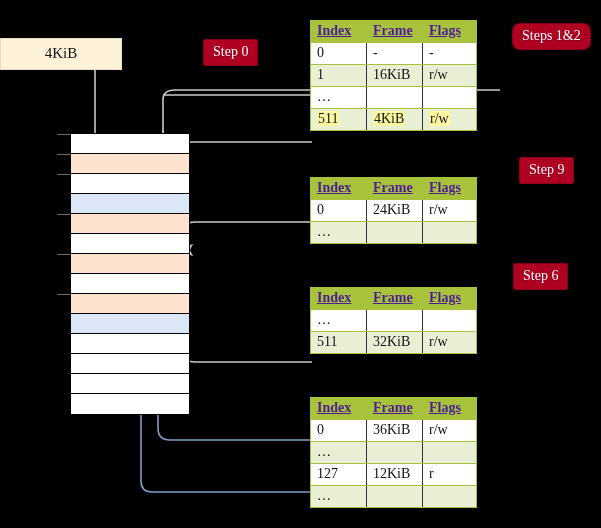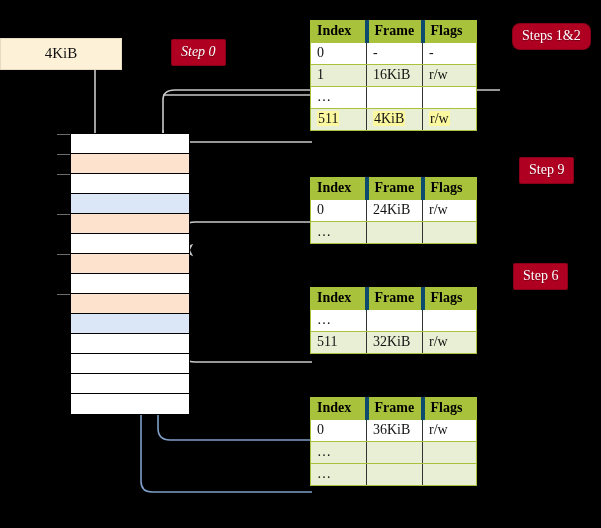--- a/index.html
+++ b/index.html
@@ -83,26 +83,27 @@
   .ptable td, .ptable th {
     border: 1px solid #a8c23c;
     padding: 2px 6px 3px 6px;
     text-align: left;
     height: 19px;
     box-sizing: border-box;
     white-space: nowrap;
   }
   .ptable th {
     background: #a8c23c;
-    color: #000000;
+    color: #4c1d95;
     font-weight: bold;
     border-color: #a8c23c;
     border-bottom-color: #a8c23c;
-  }
-  .ptable th.sep { border-left: 4px solid #0c4a6e; }
+    text-decoration: underline;
+  }
+  .ptable th.sep { border-left: 1px solid #0c4a6e; }
   .ptable td { border-left: 1px solid #333333; border-right: 1px solid #333333; }
   .ptable td.first { border-left: 1px solid #a8c23c; }
   .ptable td.last  { border-right: 1px solid #a8c23c; }
   .ptable tr.alt td { background: #e9efd4; }
   .ptable td .hl { background: #fcf8a0; padding: 0 1px; }
   .col-index { width: 56px; }
   .col-frame { width: 56px; }
   .col-flags { width: 54px; }
 
   
@@ -142,21 +143,21 @@
     <path d="M312,440 L170,440 Q158,440 158,428 L158,330" fill="none" stroke="#7f9fc8" stroke-width="1.6" marker-end="url(#arrB)"></path>
 
     <path d="M312,492 L152,492 Q141,492 141,481 L141,445 L141,445" fill="none" stroke="#7f9fc8" stroke-width="1.6"></path>
     <path d="M141,445 L141,215" fill="none" stroke="#7f9fc8" stroke-width="1.6" marker-end="url(#arrB)"></path>
 
     <path d="M176,218 L176,256" fill="none" stroke="#c9c9c9" stroke-width="1.6" marker-end="url(#arrG)"></path>
   </svg>
 
   <div class="kib-box" style="left:0px; top:38px; width:120px;">4KiB</div>
 
-  <div class="step-badge" style="left:172px; top:40px;font-style:italic;">Step 0</div>
+  <div class="step-badge" style="left:204px; top:40px;">Step 0</div>
   <div class="step-badge" style="left:513px; top:24px;border-radius:7px;">Steps 1&amp;2</div>
   <div class="step-badge" style="left:520px; top:158px;">Step 9</div>
   <div class="step-badge" style="left:514px; top:264px;">Step 6</div>
 
   <div class="tick" style="top:134px;"></div>
   <div class="tick" style="top:154px;"></div>
   <div class="tick" style="top:174px;"></div>
   <div class="tick" style="top:214px;"></div>
   <div class="tick" style="top:254px;"></div>
   <div class="tick" style="top:294px;"></div>
@@ -264,20 +265,25 @@
           <tr>
             <td class="col-index first">0</td>
             <td class="col-frame">36KiB</td>
             <td class="col-flags last">r/w</td>
           </tr>
           <tr class="alt">
             <td class="col-index first">…</td>
             <td class="col-frame"></td>
             <td class="col-flags last"></td>
           </tr>
+          <tr>
+            <td class="col-index first">127</td>
+            <td class="col-frame">12KiB</td>
+            <td class="col-flags last">r</td>
+          </tr>
           <tr class="alt">
             <td class="col-index first">…</td>
             <td class="col-frame"></td>
             <td class="col-flags last"></td>
           </tr>
         </tbody>
       </table>
     </div>
 
 </div>

